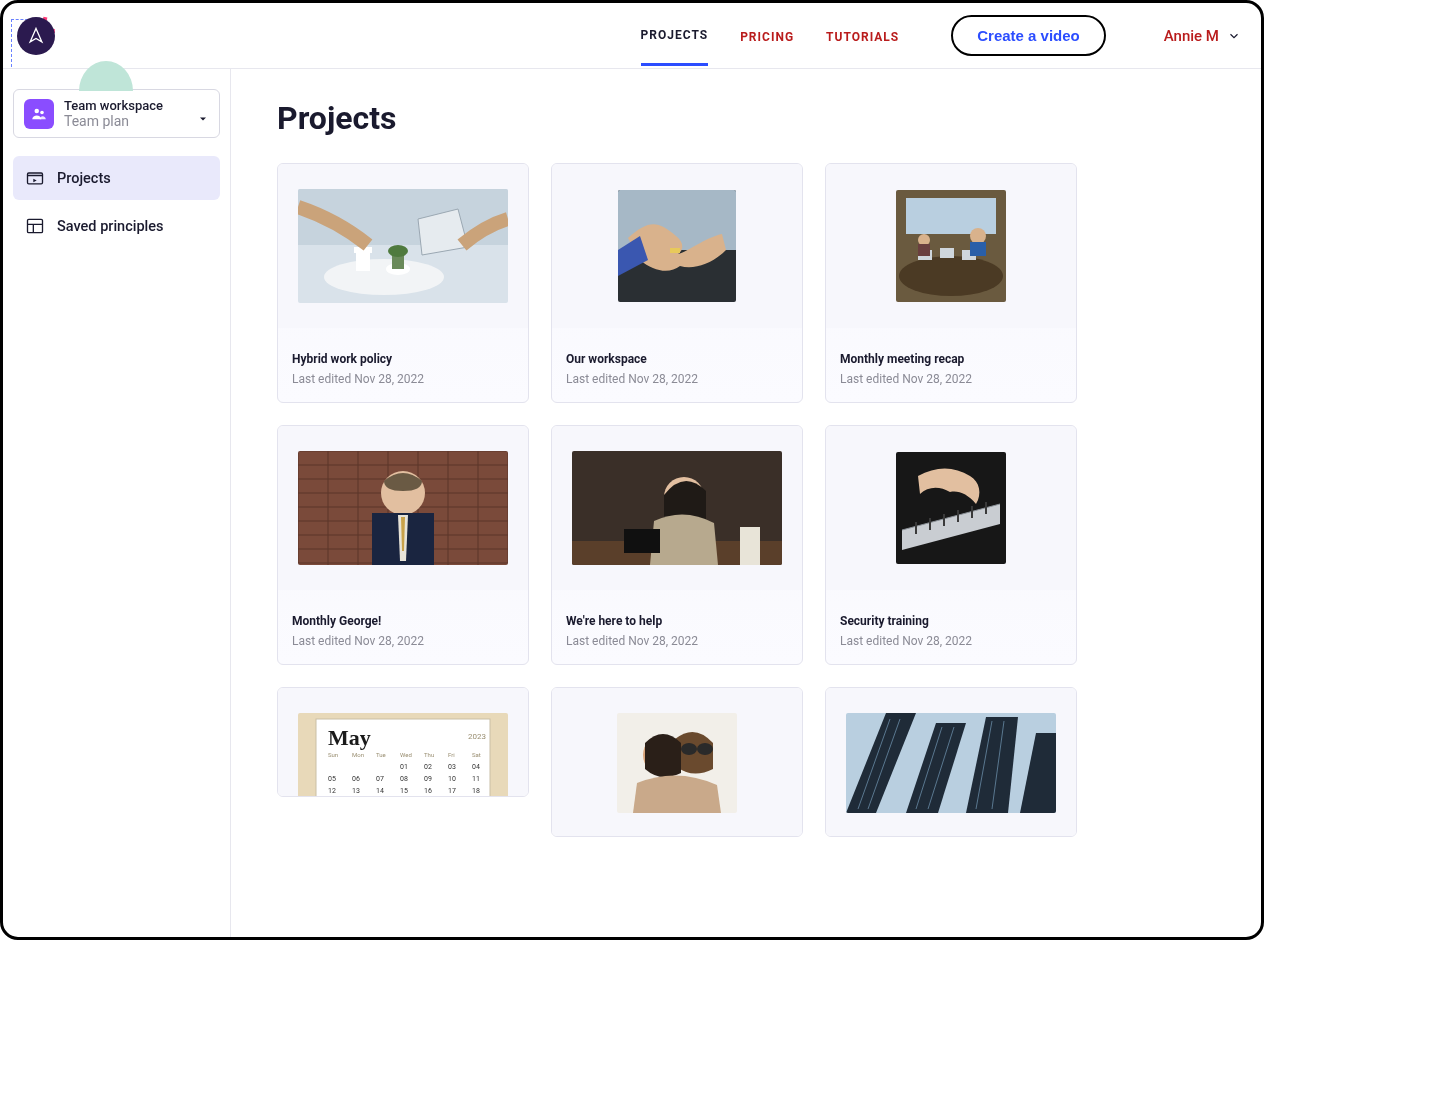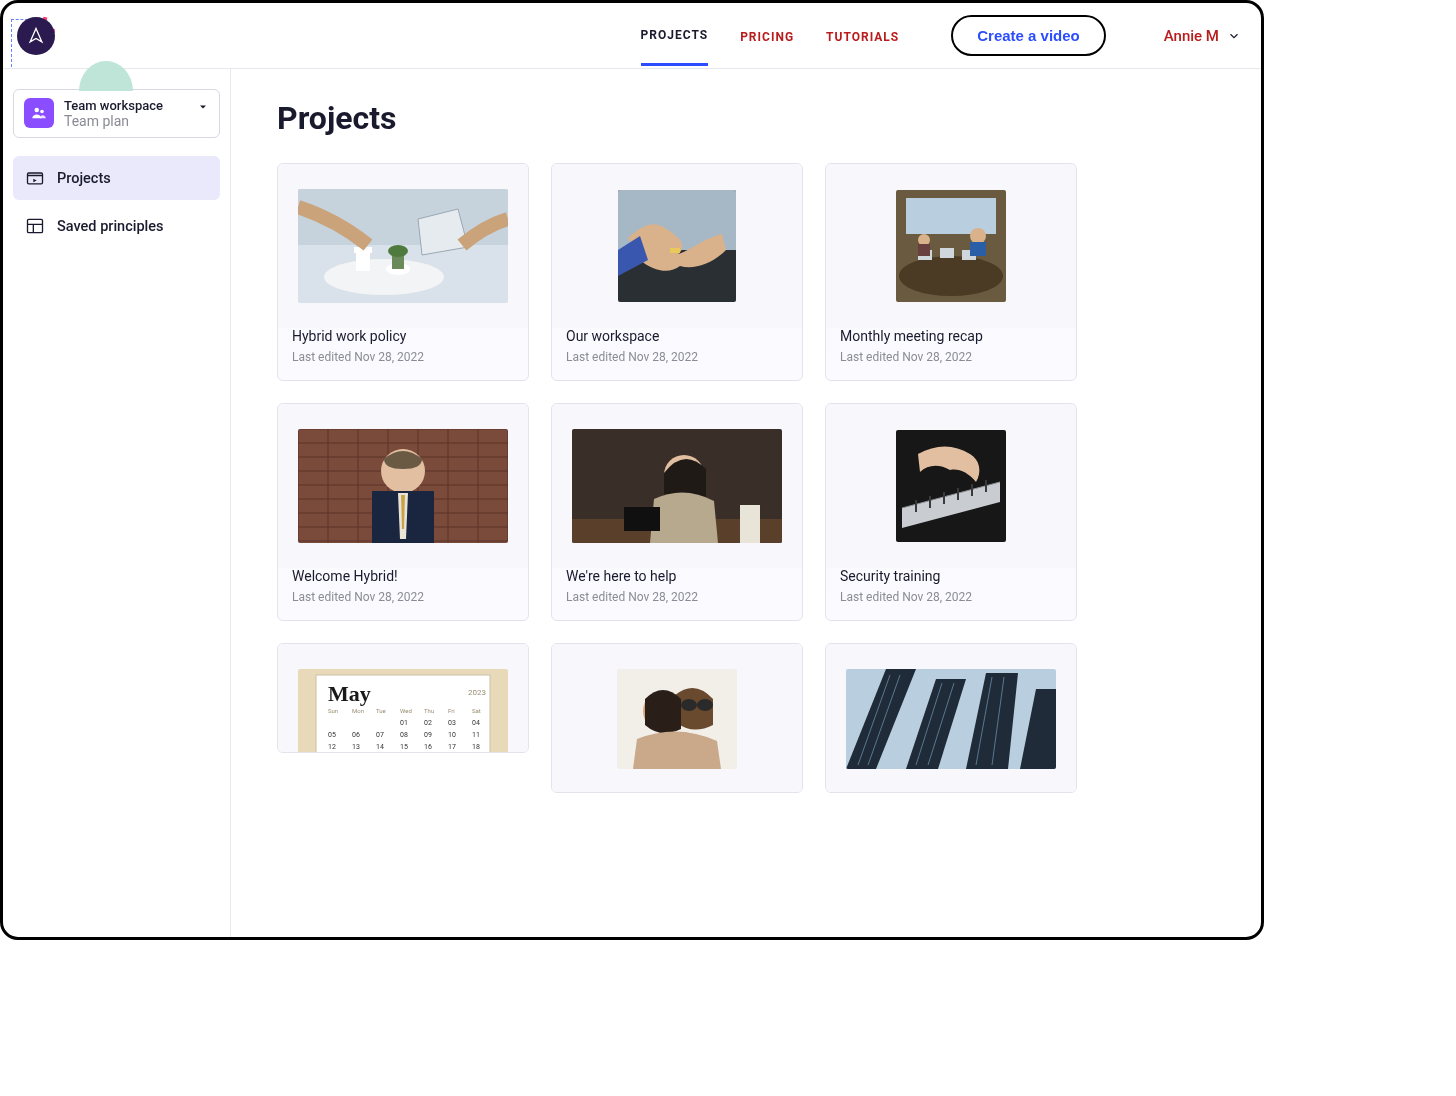--- a/index.html
+++ b/index.html
@@ -18,42 +18,42 @@
 .mint-blob { position:absolute; left:72px; top:44px; width:54px; height:30px; background:#bfe5d8; border-radius:50% 50% 0 0/100% 100% 0 0; }
 .dotted-box { position:absolute; left:4px; top:2px; width:36px; height:48px; border:1.5px dashed #2b4dff; border-right:none; border-bottom:none; opacity:.7;}
 .nav-items { margin-left:auto; display:flex; align-items:center; gap:32px; }
 .nav-link { font-size:12px; letter-spacing:1px; font-weight:700; color:#b91c1c; text-transform:uppercase; cursor:pointer; padding-bottom:21px; margin-bottom:-23px; }
 .nav-link.active { color:#1a1a2e; border-bottom:3px solid #2b4dff; }
 .create-btn { border:2px solid #000000; color:#2b4dff; background:#fff; font-weight:600; font-size:15px; padding:10px 24px; border-radius:999px; cursor:pointer; margin-left:20px; }
 .user-chip { display:flex; align-items:center; gap:8px; margin-left:26px; font-size:15px; font-weight:500; color:#b91c1c; cursor:pointer; }
 .user-chip svg { width:14px; height:14px; }
 .body { flex:1; display:flex; overflow:hidden; }
 .sidebar { width:228px; border-right:1px solid #e7e7ee; padding:20px 10px 0 10px; }
-.workspace-select { border:1px solid #d8d8e2; border-radius:6px; padding:8px 10px; display:flex; align-items:flex-start; gap:10px; cursor:pointer; margin-bottom:18px; }
+.workspace-select { border:1px solid #d8d8e2; border-radius:6px; padding:8px 10px; display:flex; align-items:flex-end; gap:10px; cursor:pointer; margin-bottom:18px; }
 .ws-icon { width:30px; height:30px; background:#8a4dff; border-radius:6px; display:flex; align-items:center; justify-content:center; flex-shrink:0;}
 .ws-icon svg{ width:18px; height:18px; fill:#fff;}
 .ws-text { flex:1; }
 .ws-title { font-size:13px; font-weight:500; color:#1a1a2e; }
 .ws-sub { font-size:14px; color:#8b8b96; }
 .ws-caret svg{ width:12px; height:12px; }
 .side-item { display:flex; align-items:center; gap:12px; padding:12px 12px; font-size:14.5px; font-weight:500; color:#1a1a2e; border-radius:6px; cursor:pointer; margin-bottom:4px; }
 .side-item.active { background:#e9e9fb; }
 .side-item svg { width:20px; height:20px; stroke:#1a1a2e; fill:none; stroke-width:1.6; }
 .main { flex:1; padding:30px 38px 0 46px; overflow-y:auto; }
 .page-title { font-size:32px; font-weight:700; color:#1a1a2e; margin-bottom:26px; }
 .search-bar { display:flex; width:520px; border:1px solid #d8d8e2; border-radius:4px; margin-bottom:34px; }
 .search-input { flex:1; border:none; outline:none; padding:10px 12px; font-size:14px; color:#1a1a2e; background:transparent; }
 .search-input::placeholder { color:#8b8b96; }
 .search-btn { width:40px; border:none; border-left:1px solid #d8d8e2; background:#fff; display:flex; align-items:center; justify-content:center; cursor:pointer; }
 .search-btn svg { width:16px; height:16px; stroke:#1a1a2e; fill:none; stroke-width:2; }
 .grid { display:grid; grid-template-columns: repeat(3, 252px); gap:22px; }
 .card { border:1px solid #e3e3ee; border-radius:6px; background:linear-gradient(#f7f7fc,#fbfbff); padding:0 0 16px 0; overflow:hidden; cursor:pointer; }
 .thumb { height:164px; display:flex; align-items:center; justify-content:center; background:#f7f7fc; }
 .thumb-inner { width:210px; height:114px; border-radius:2px; display:flex; align-items:center; justify-content:center; overflow:hidden; }
-.card-title { font-size:14px; font-weight:400; margin:0 14px 6px 14px; color:#1a1a2e; }
+.card-title { font-size:12px; font-weight:700; margin:24px 14px 6px 14px; color:#1a1a2e; }
 .card-date { font-size:12px; color:#8b8b96; margin:0 14px; }
 
 .thumb1 .thumb-inner{ width:110px; height:112px; }
 .thumb2 .thumb-inner{ width:118px; height:112px; }
 </style>
 </head>
 <body>
 
 <div class="app-frame">
 
@@ -206,21 +206,21 @@
                   </defs>
               <rect width="210" height="114" fill="url(#brick)"></rect>
               <circle cx="105" cy="42" r="22" fill="#e2bfa0"></circle>
               <path d="M86 30 Q105 14 124 30 Q124 40 105 40 Q86 40 86 30" fill="#6a5a44"></path>
               <rect x="74" y="62" width="62" height="52" fill="#1a2540"></rect>
               <path d="M100 64 L110 64 L108 110 L102 110 Z" fill="#e8e4d8"></path>
               <path d="M103 66 L107 66 L106 100 L104 100 Z" fill="#c9a24a"></path>
             </svg>
           </div>
             </div>
-          <div class="card-title">Welcome Hybrid!</div>
+          <div class="card-title">Monthly George!</div>
           <div class="card-date">Last edited Nov 28, 2022</div>
         </div>
 
         <div class="card">
           <div class="thumb">
               <div class="thumb-inner">
             <svg class="scene" viewBox="0 0 210 114" width="210" height="114">
               <rect width="210" height="114" fill="#3a2f28"></rect>
               <rect x="0" y="90" width="210" height="24" fill="#5a3f2a"></rect>
               <circle cx="112" cy="46" r="20" fill="#e2bfa0"></circle>

